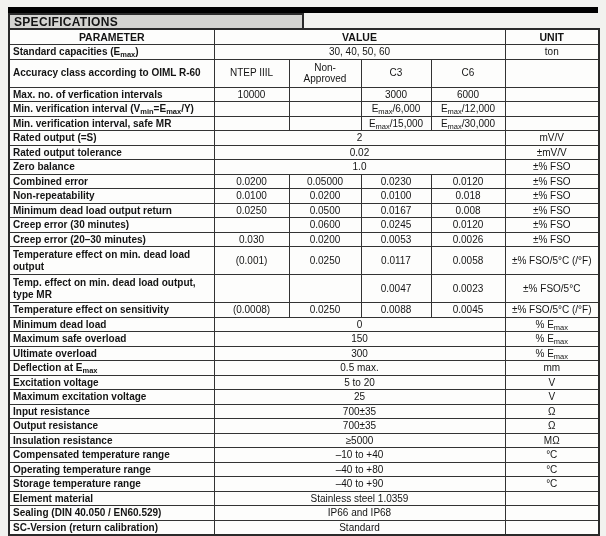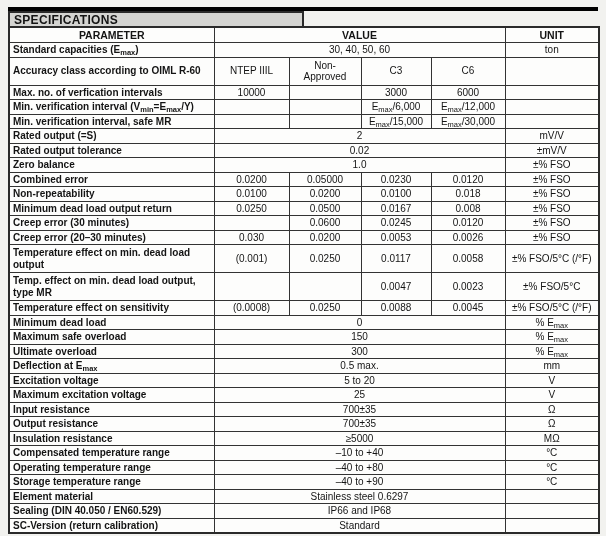--- a/index.html
+++ b/index.html
@@ -4,21 +4,21 @@
 <style>
   html,body{margin:0;padding:0;}
   body{
     width:606px;height:536px;overflow:hidden;
     background:#f2f2ef;
     font-family:"Liberation Sans","DejaVu Sans",sans-serif;
     color:#141414;
   }
   .page{position:absolute;left:8px;top:7px;width:590px;}
   .title-row{
-    border-top:4px solid #000000;
+    border-top:6px solid #000000;
     height:15px;
   }
   .title-box{
     box-sizing:border-box;
     width:296px;height:16px;
     background:#d4d4d1;
     border:2px solid #2a2a2a;
     border-bottom:none;
     display:flex;align-items:center;
     padding-left:4px;
@@ -242,21 +242,21 @@
     <td class="val" colspan="4">–40 to +80</td>
           <td class="unit">°C</td>
   </tr>
         <tr class="h-s">
     <td class="param">Storage temperature range</td>
     <td class="val" colspan="4">–40 to +90</td>
           <td class="unit">°C</td>
   </tr>
         <tr class="h-s">
     <td class="param">Element material</td>
-    <td class="val" colspan="4">Stainless steel 0.6297</td>
+    <td class="val" colspan="4">Stainless steel 1.0359</td>
           <td class="unit"></td>
   </tr>
         <tr class="h-s">
     <td class="param">Sealing (DIN 40.050 / EN60.529)</td>
     <td class="val" colspan="4">IP66 and IP68</td>
           <td class="unit"></td>
   </tr>
         <tr class="h-s">
     <td class="param">SC-Version (return calibration)</td>
     <td class="val" colspan="4">Standard</td>

